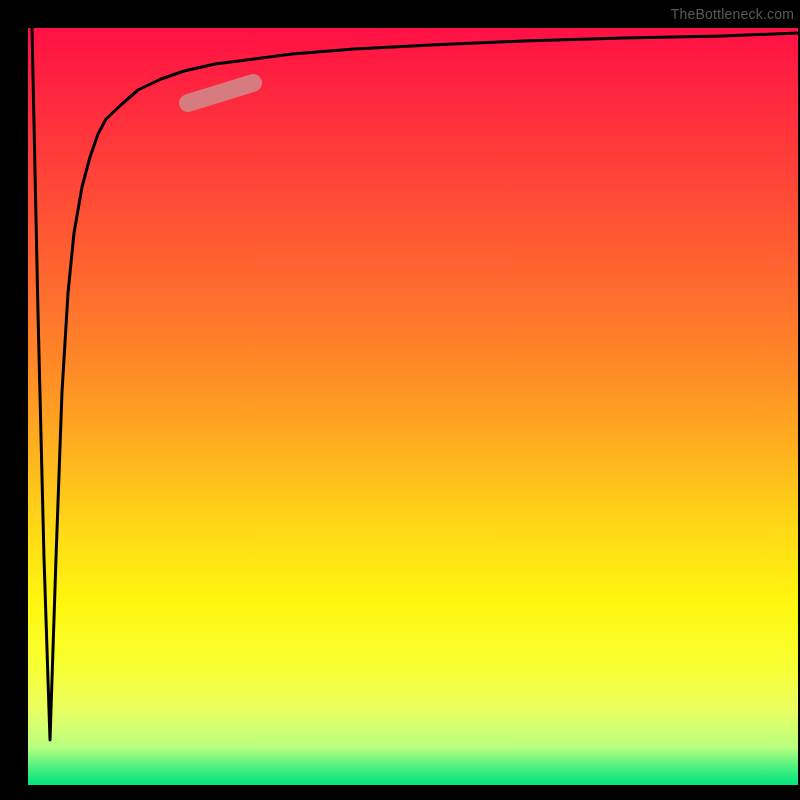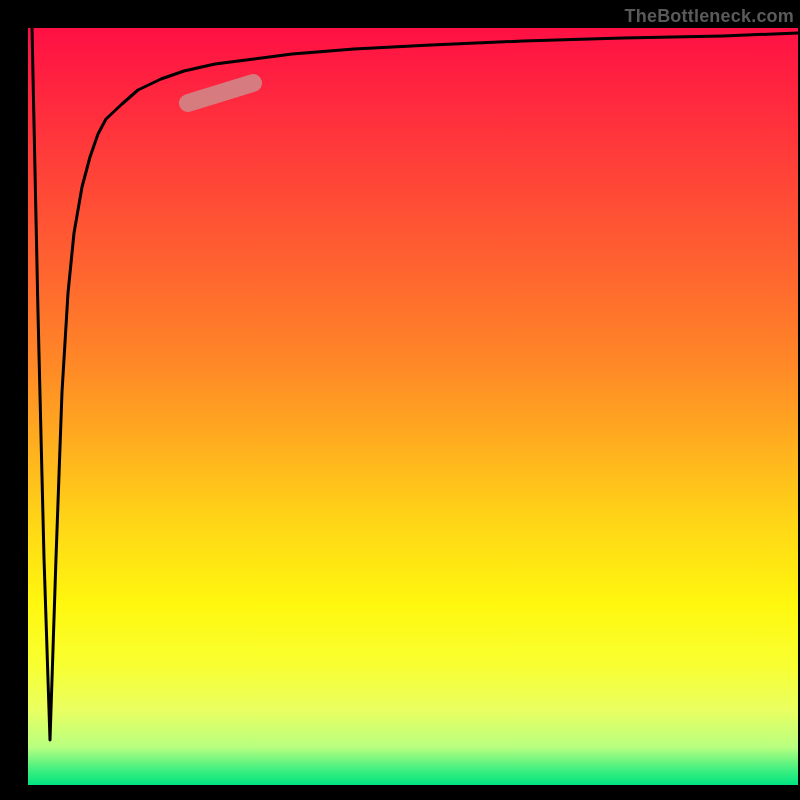--- a/index.html
+++ b/index.html
@@ -39,23 +39,23 @@
       #b8ff80 95%,
       #40ef80 98%,
       #00e480 100%
     );
   }
   .watermark {
     position: absolute;
     top: 6px;
     right: 6px;
     color: #5a5a5a;
-    font-size: 18px;
+    font-size: 14px;
     letter-spacing: 0.2px;
-    font-weight: 700;
+    font-weight: 400;
     user-select: none;
   }
   .curve {
     position: absolute;
     left: 0;
     top: 0;
     pointer-events: none;
   }
 </style>
 </head>

